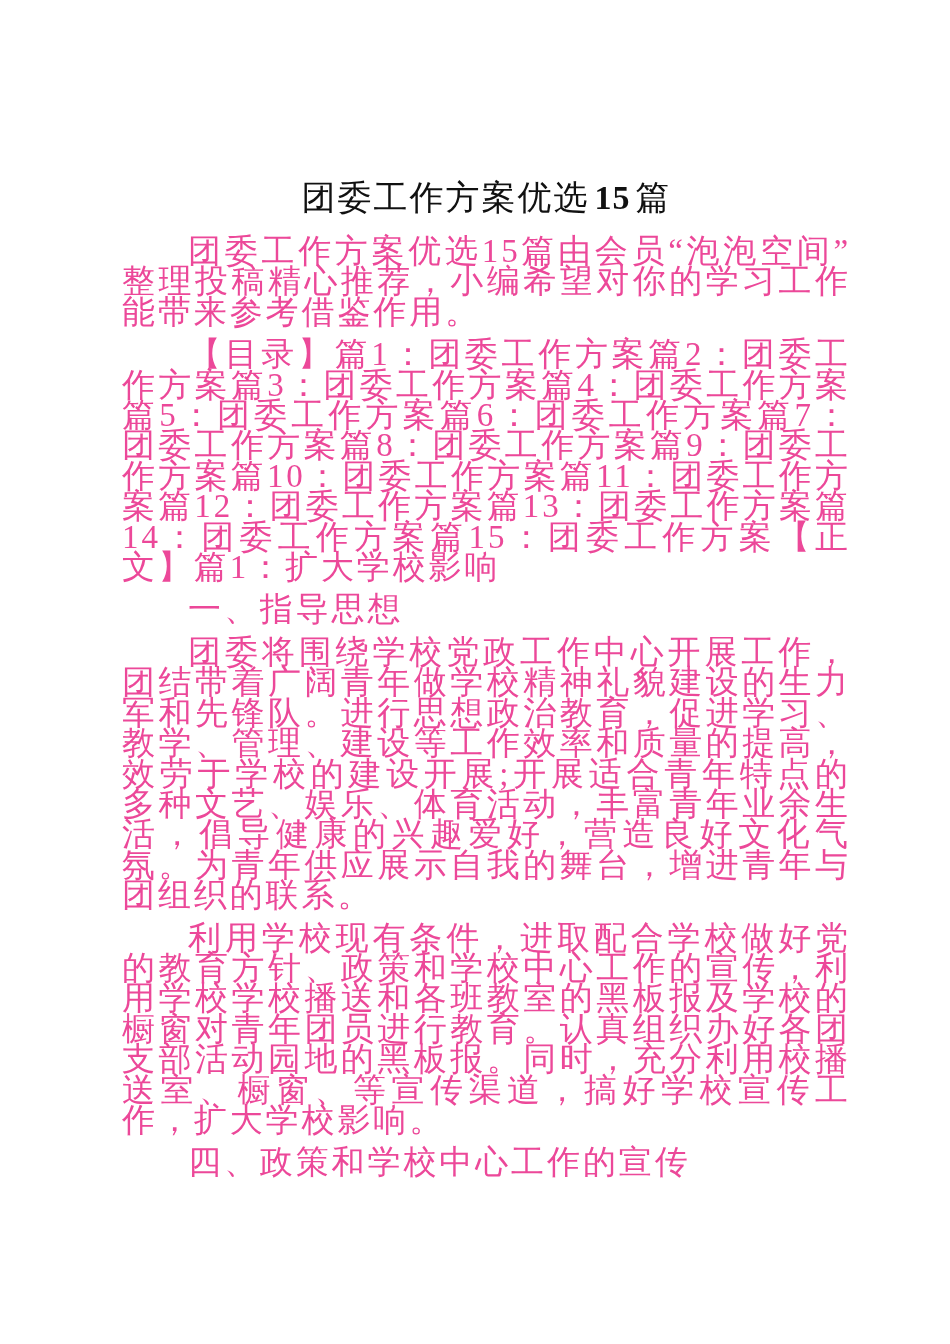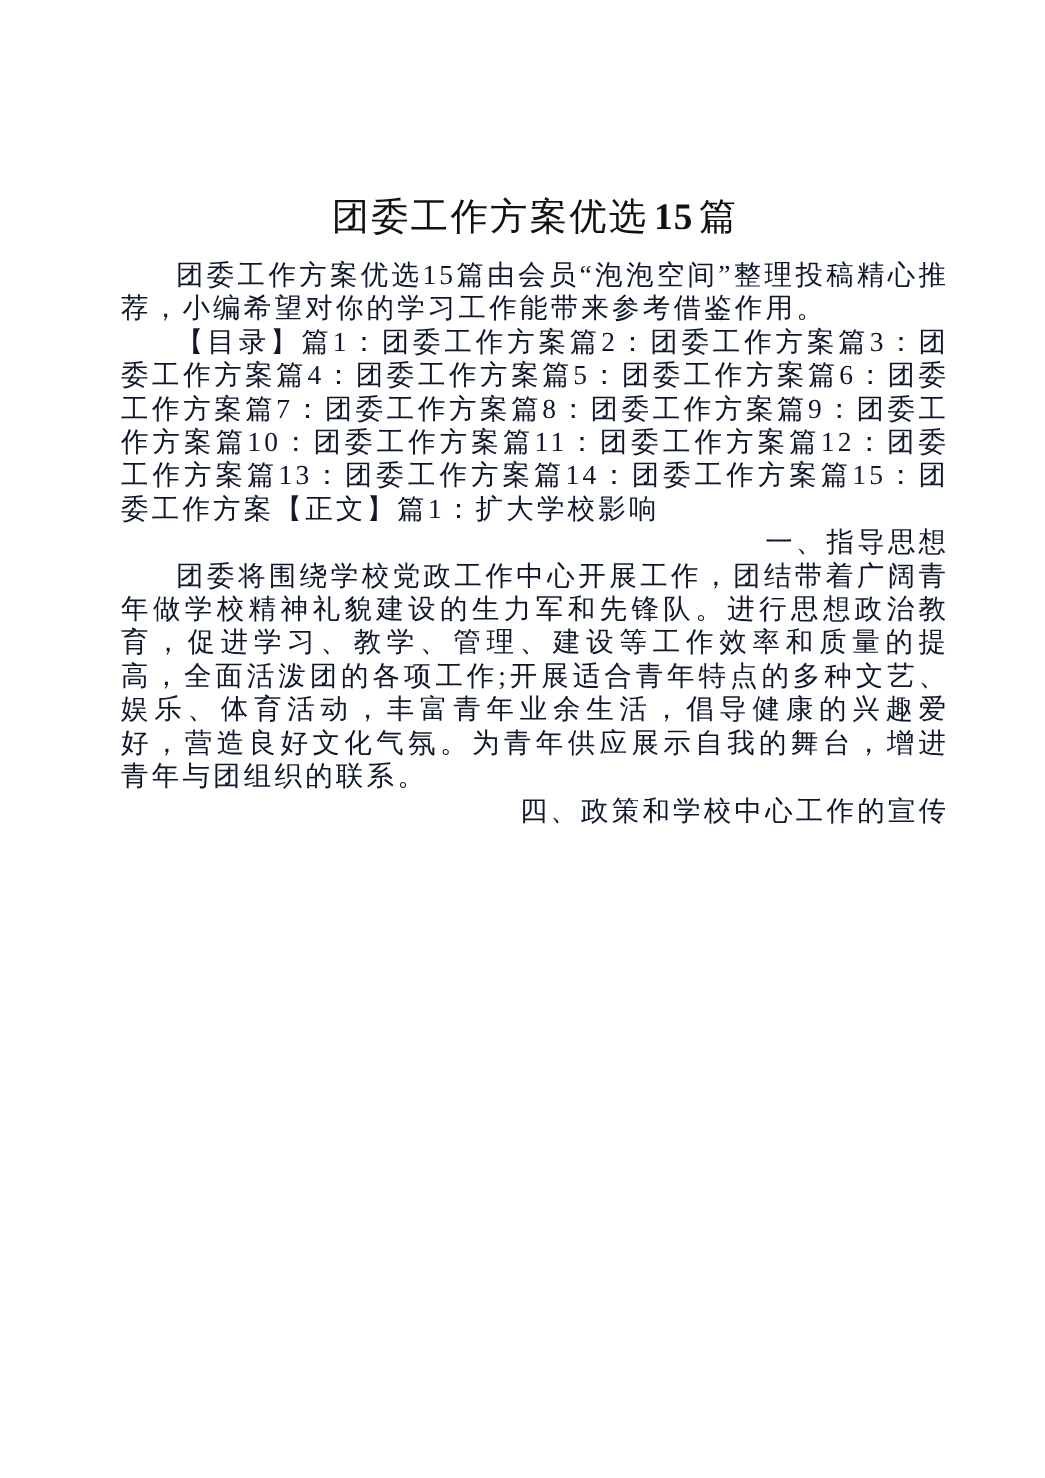--- a/index.html
+++ b/index.html
@@ -28,41 +28,42 @@
     letter-spacing: 2px;
     color: #111111;
     white-space: nowrap;
   }
   .doc-title b {
     font-weight: bold;
     letter-spacing: 1px;
     padding: 0 5px;
   }
   .para {
-    margin: 0;
-    font-size: 25px;
+    margin: 12px;
+    font-size: 33px;
     line-height: 30.4px;
     letter-spacing: 2.9px;
     text-indent: 2em;
     text-align: justify;
     text-justify: inter-character;
     word-break: break-all;
-    color: #0f172a;
+    color: #ec4899;
   }
   .para.heading {
-    text-align: right;
+    text-align: left;
   }
 </style>
 </head>
 <body>
 
 <div class="page">
   <div class="content">
     <h1 class="doc-title">团委工作方案优选<b>15</b>篇</h1>
     <div>
         <p class="para">团委工作方案优选15篇由会员“泡泡空间”整理投稿精心推荐，小编希望对你的学习工作能带来参考借鉴作用。</p>
         <p class="para">【目录】篇1：团委工作方案篇2：团委工作方案篇3：团委工作方案篇4：团委工作方案篇5：团委工作方案篇6：团委工作方案篇7：团委工作方案篇8：团委工作方案篇9：团委工作方案篇10：团委工作方案篇11：团委工作方案篇12：团委工作方案篇13：团委工作方案篇14：团委工作方案篇15：团委工作方案【正文】篇1：扩大学校影响</p>
         <p class="para heading">一、指导思想</p>
-        <p class="para">团委将围绕学校党政工作中心开展工作，团结带着广阔青年做学校精神礼貌建设的生力军和先锋队。进行思想政治教育，促进学习、教学、管理、建设等工作效率和质量的提高，全面活泼团的各项工作;开展适合青年特点的多种文艺、娱乐、体育活动，丰富青年业余生活，倡导健康的兴趣爱好，营造良好文化气氛。为青年供应展示自我的舞台，增进青年与团组织的联系。</p>
+        <p class="para">团委将围绕学校党政工作中心开展工作，团结带着广阔青年做学校精神礼貌建设的生力军和先锋队。进行思想政治教育，促进学习、教学、管理、建设等工作效率和质量的提高，效劳于学校的建设开展;开展适合青年特点的多种文艺、娱乐、体育活动，丰富青年业余生活，倡导健康的兴趣爱好，营造良好文化气氛。为青年供应展示自我的舞台，增进青年与团组织的联系。</p>
+        <p class="para">利用学校现有条件，进取配合学校做好党的教育方针、政策和学校中心工作的宣传，利用学校学校播送和各班教室的黑板报及学校的橱窗对青年团员进行教育。认真组织办好各团支部活动园地的黑板报。同时，充分利用校播送室、橱窗、等宣传渠道，搞好学校宣传工作，扩大学校影响。</p>
         <p class="para heading">四、政策和学校中心工作的宣传</p>
       </div>
   </div>
 </div>
 
 </body></html>

